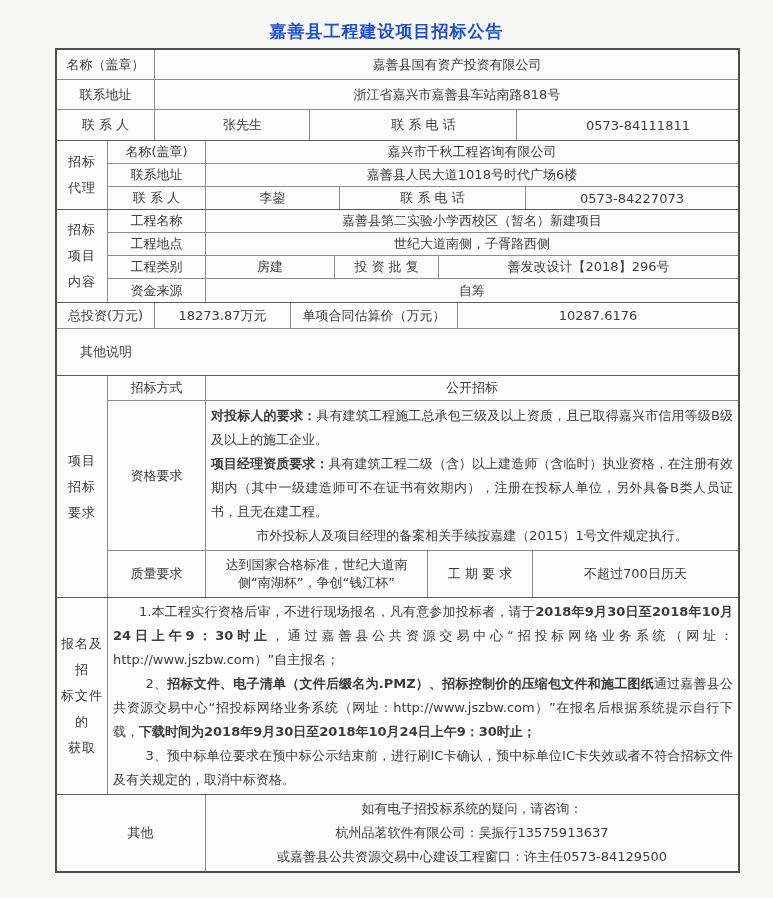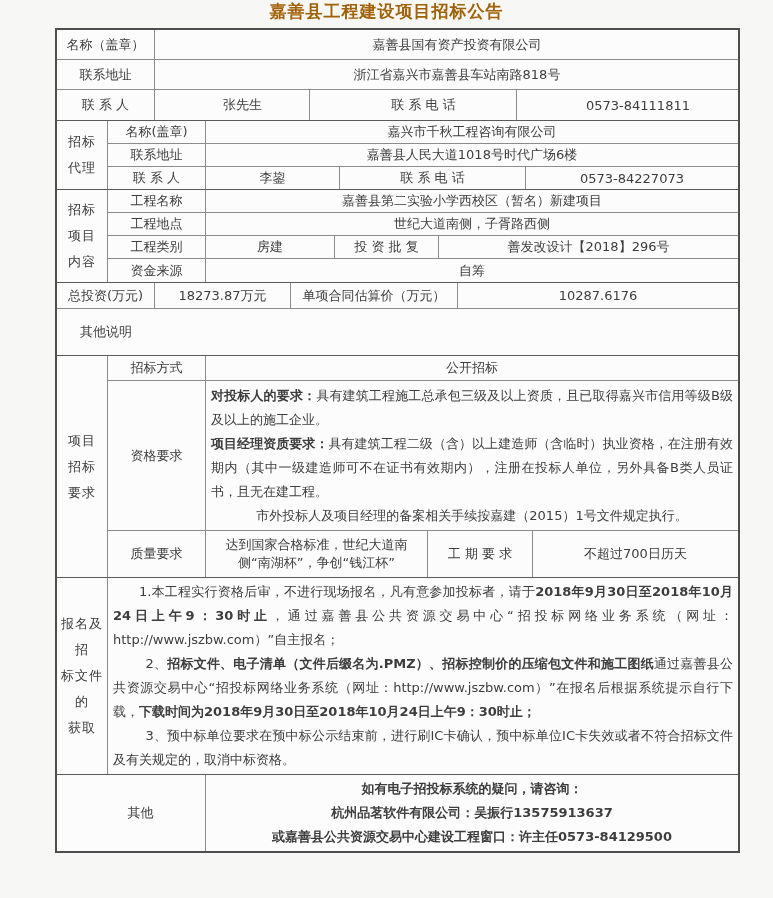--- a/index.html
+++ b/index.html
@@ -5,24 +5,25 @@
   * { box-sizing: border-box; margin: 0; padding: 0; }
   html, body { width: 773px; height: 898px; overflow: hidden; }
   body {
     background: #f7f7f6;
     font-family: "DejaVu Sans", "Liberation Sans", sans-serif;
     color: #3d3d3d;
   }
   .page { width: 773px; height: 898px; position: relative; }
 
   .doc-title {
+    padding-top: 20px;
     text-align: center;
     font-size: 17px;
     font-weight: bold;
-    color: #a16207;
+    color: #1d4ed8;
     letter-spacing: 1px;
   }
 
   .tbl {
     width: 685px;
     margin: 5px 0 0 55px;
     border: 2px solid #4e4e4e;
     background: #fcfcfc;
     font-size: 13px;
   }
@@ -79,21 +80,21 @@
 
   .left { justify-content: flex-start; text-align: left; }
   .just { display: block; text-align: justify; }
   .vmid { display: flex; flex-direction: column; justify-content: center; }
 
   .para { line-height: 24px; overflow-wrap: break-word; }
   .note-text { line-height: 22px; padding: 1px 2px; }
   .ind2  { text-indent: 2em; }
   .ind25 { text-indent: 2.5em; }
   .b { font-weight: bold; }
-  .lines div { line-height: 24px; font-weight: bold; }
+  .lines div { line-height: 24px; }
 </style>
 </head>
 <body>
 
 <div class="page">
 
   <div class="doc-title">嘉善县工程建设项目招标公告</div>
 
   <div class="tbl">
 

